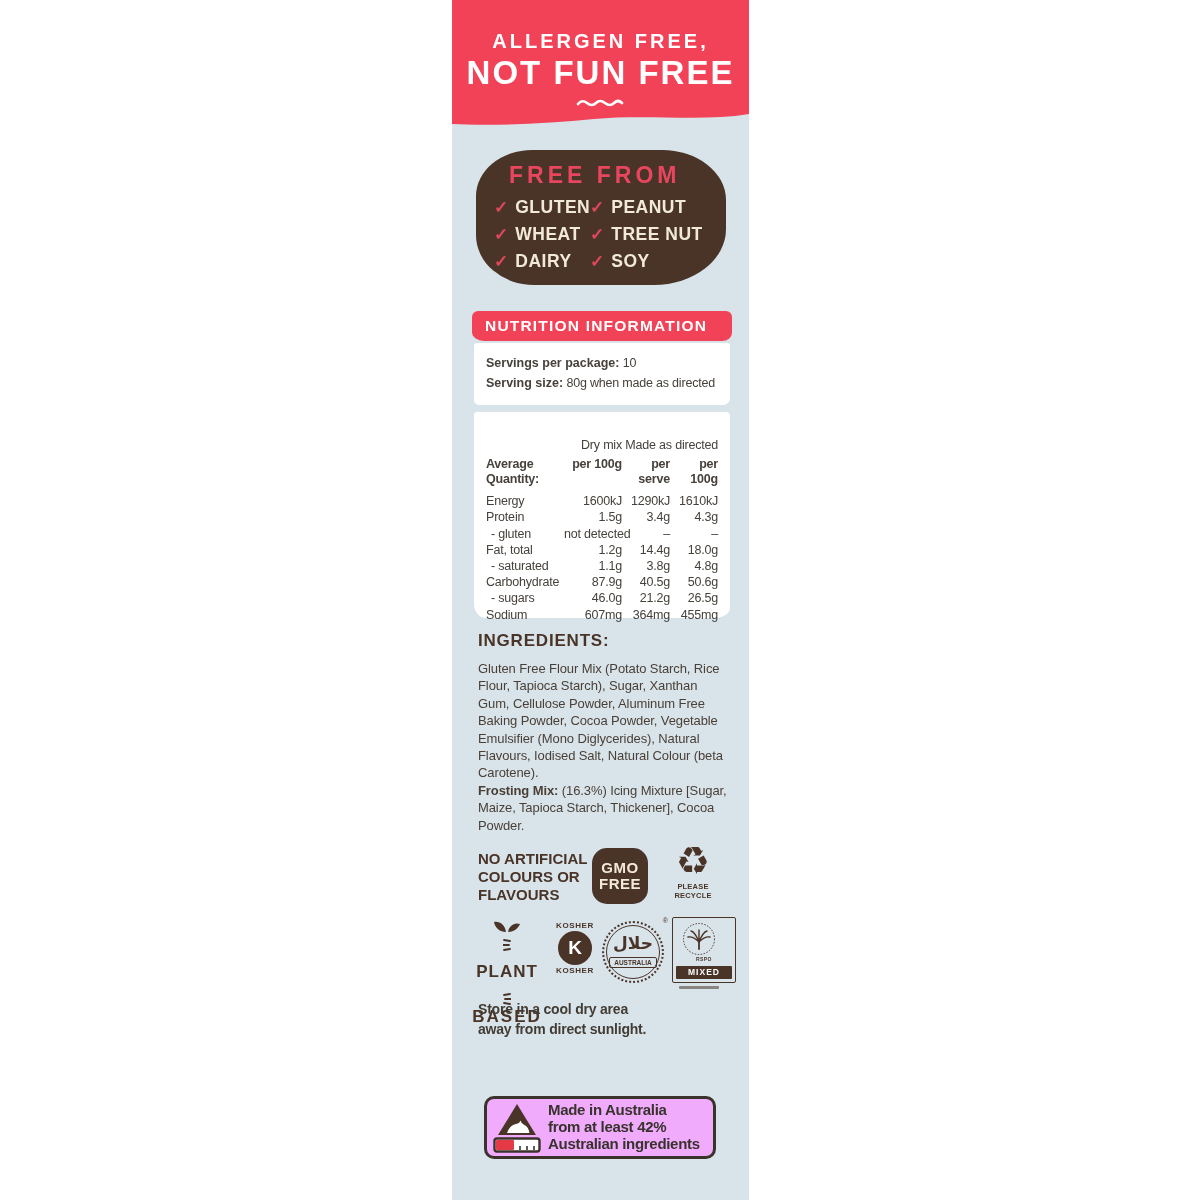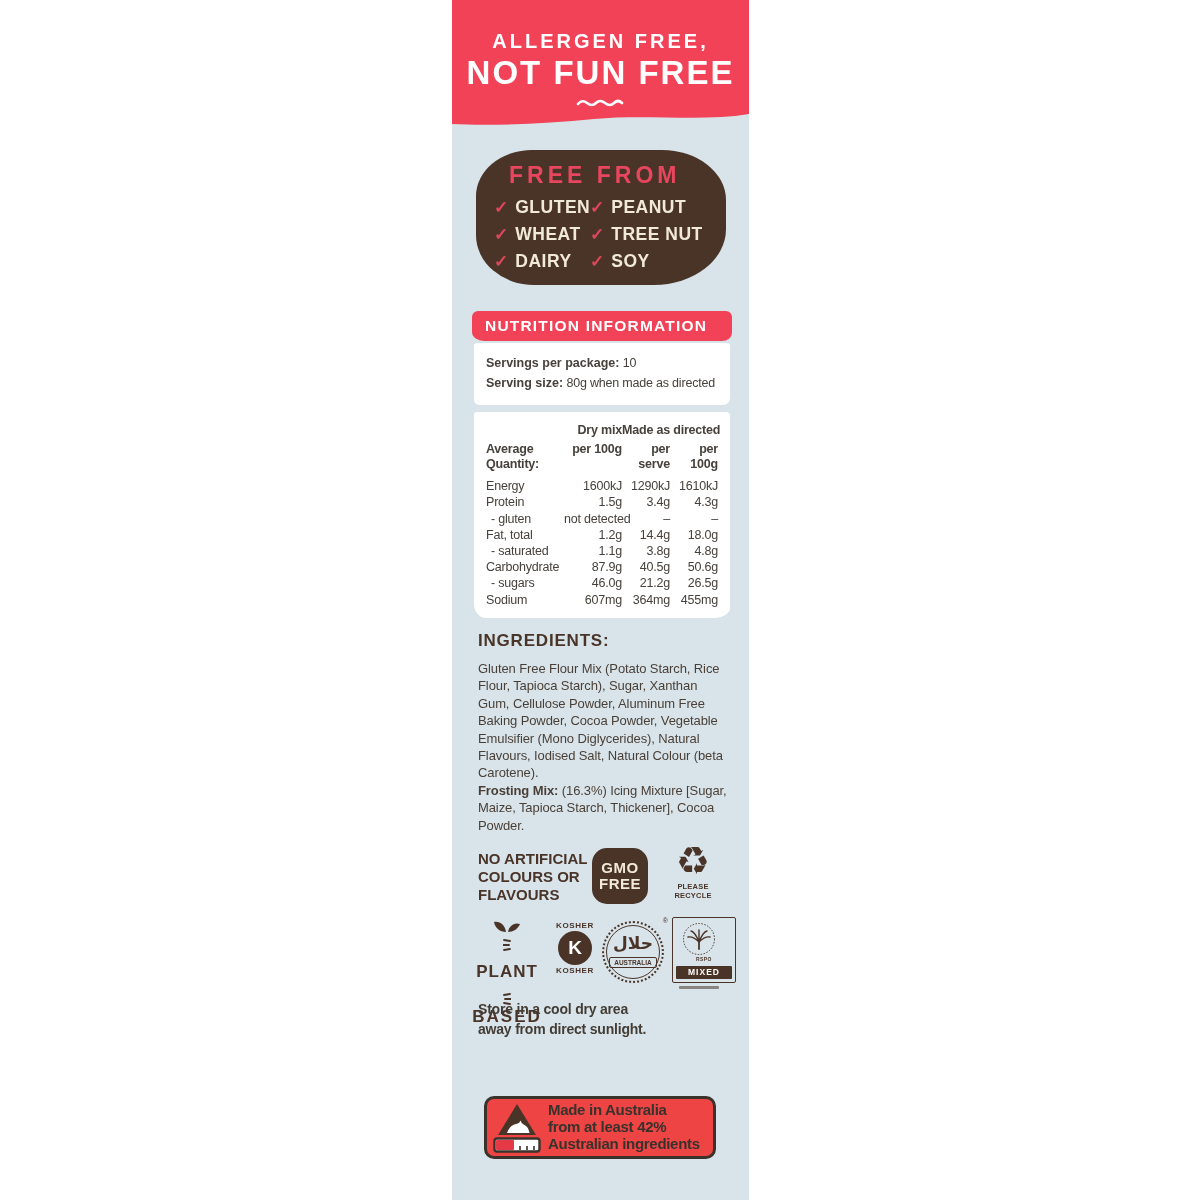--- a/index.html
+++ b/index.html
@@ -33,21 +33,21 @@
   .servings { position:absolute; left:22px; top:343px; width:256px; height:62px; background:#fff;
               border-radius:3px 3px 7px 5px; padding:10px 12px; color:#46413b; font-size:12.5px;
               line-height:20px; letter-spacing:-0.2px; }
   .servings b { letter-spacing:0; }
 
   .tablepanel { position:absolute; left:22px; top:412px; width:256px; height:206px; background:#fff;
                 border-radius:3px 4px 16px 12px / 3px 4px 10px 14px; padding:10px 12px; color:#46413b; }
   .trow { display:grid; grid-template-columns:78px 58px 48px 48px; font-size:12.5px; line-height:16.2px; letter-spacing:-0.2px; }
   .trow .tl { text-align:left; white-space:nowrap; }
   .trow .tv { text-align:right; }
-  .thead1 { margin-bottom:4px; font-weight:bold; }
+  .thead1 { margin-bottom:4px; font-weight:normal;margin-top:15px; }
   .thead1 .span2 { grid-column:3/5; white-space:nowrap; }
   .thead2 { margin-bottom:7px; font-weight:bold; line-height:14.5px; }
   .trow.sub .tl { padding-left:5px; }
   .nowrap { white-space:nowrap; }
 
   
   .ingredients { position:absolute; left:26px; top:631px; width:252px; color:#4a3f36; }
   .ing-title { font-size:17px; font-weight:bold; color:#4a3428; letter-spacing:0.8px; }
   .ing-text { margin-top:9px; font-size:13px; line-height:17.4px; letter-spacing:-0.1px; }
   .ing-text b { }
@@ -88,21 +88,21 @@
   .rspo-name { position:absolute; top:38px; width:100%; text-align:center; font-size:5px; font-weight:bold; color:#4a3428; letter-spacing:0.4px; }
   .rspo-bar { position:absolute; left:3px; right:3px; bottom:3px; height:13px; background:#4a3428; border-radius:1px;
               color:#fff; font-size:8.5px; font-weight:bold; text-align:center; line-height:13px; letter-spacing:1px; }
   .rspo-fine { position:absolute; left:6px; bottom:-7px; width:40px; height:3px; background:#4a3428; opacity:0.55; border-radius:1px; }
 
   
   .storage { position:absolute; left:26px; top:1000px; font-size:14px; font-weight:bold; color:#433c34;
              line-height:19.5px; letter-spacing:-0.2px; }
 
   
-  .origin-box { position:absolute; left:32px; top:1096px; width:232px; height:63px; background:#ef4444;
+  .origin-box { position:absolute; left:32px; top:1096px; width:232px; height:63px; background:#f0abfc;
                 border:3px solid #3a322b; border-radius:10px; display:flex; align-items:center; padding:4px 6px; gap:7px; }
   .origin-logo { width:48px; flex:0 0 48px; display:flex; flex-direction:column; align-items:center; }
   .origin-text { font-size:15px; font-weight:bold; color:#38322c; line-height:16.8px; letter-spacing:-0.3px; white-space:nowrap; }
 </style>
 </head>
 <body>
 
 <div id="canvas">
   <div id="panel">
 

